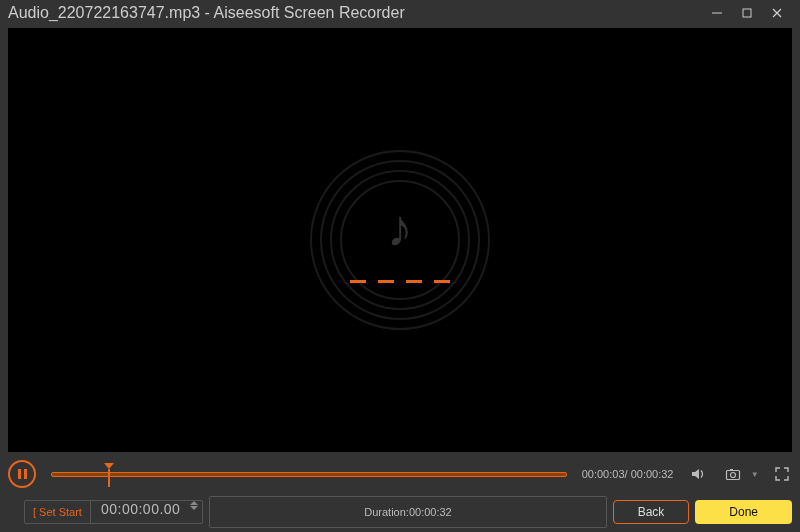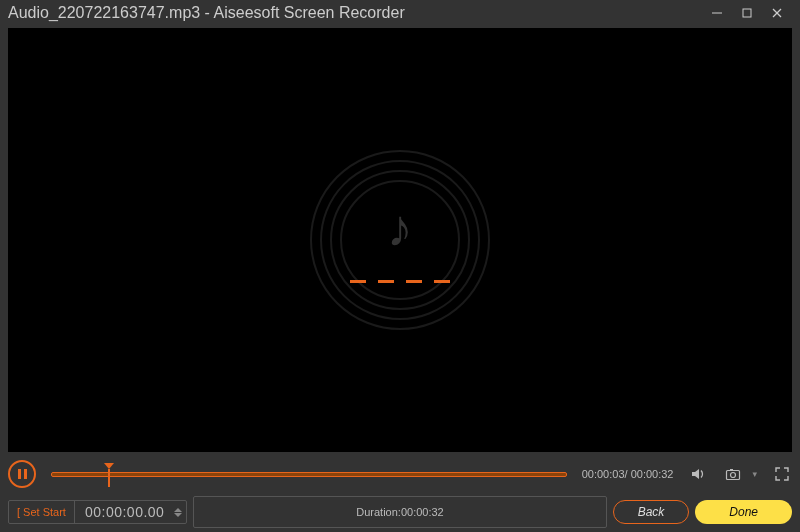--- a/index.html
+++ b/index.html
@@ -139,22 +139,23 @@
     position: absolute;
     left: 8px; right: 8px; bottom: 6px;
     height: 28px;
     display: flex; align-items: center;
     gap: 6px;
   }
   .trimbox {
     height: 24px;
     border: 1px solid #555;
     border-radius: 2px;
-    display: flex; align-items: center;
+    display: flex; 
     background: #333;
+    margin-left: 16px;
   }
   .trimbtn {
     color: #e8651c;
     padding: 0 8px;
     font-size: 11px;
     height: 100%;
     display: flex; align-items: center;
   }
   .divider { width: 1px; height: 100%; background: #555; }
   .timefield {
@@ -179,25 +180,24 @@
     flex: 1;
     height: 32px;
     border: 1px solid #555;
     border-radius: 2px;
     display: flex; align-items: center; justify-content: center;
     color: #bbb;
     font-size: 11px;
   }
   .btn {
     height: 24px;
-    border-radius: 12px;
+    border-radius: 4px;
     display: flex; align-items: center; justify-content: center;
     font-size: 12px;
     padding: 0 24px;
-    font-style: italic;
   }
   .btn-outline {
     border: 1px solid #e8651c;
     color: #ddd;
   }
   .btn-solid {
     background: #fde047;
     color: #111;
     font-weight: 500;
     padding: 0 34px;

